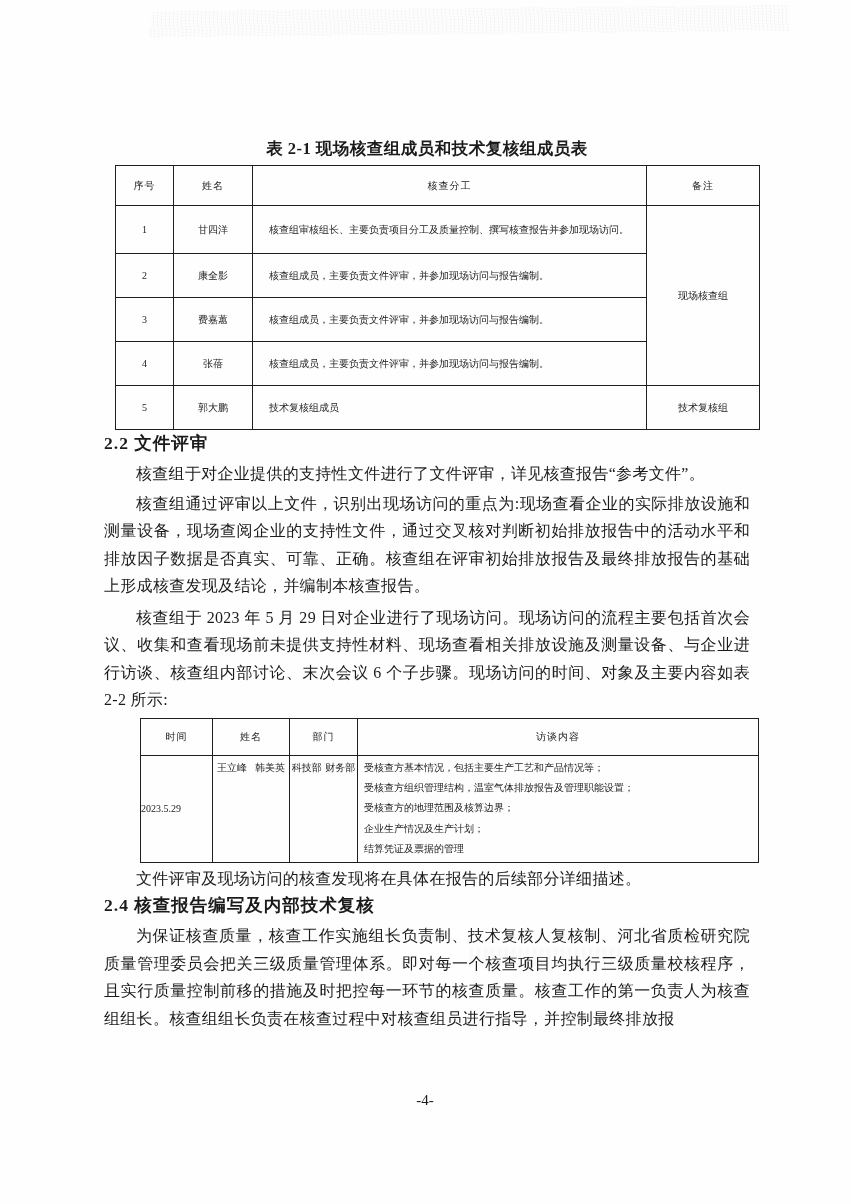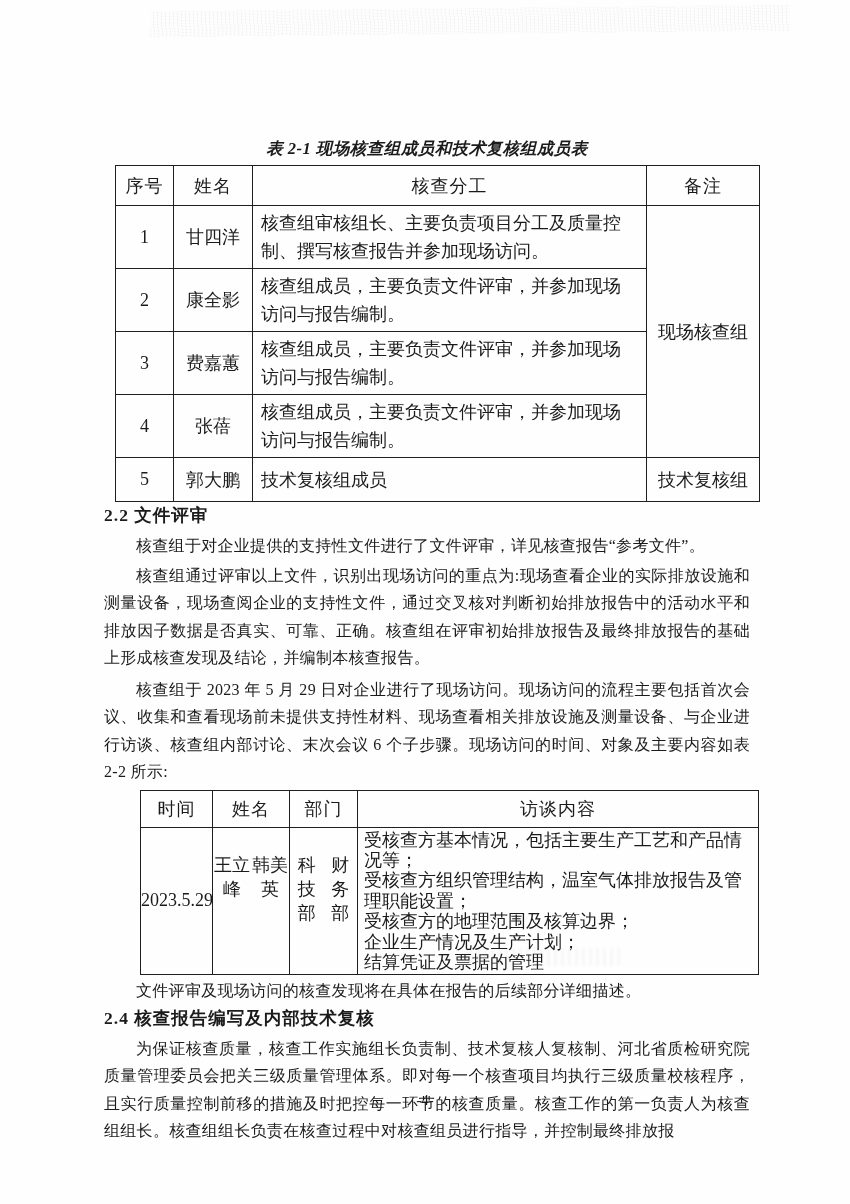--- a/index.html
+++ b/index.html
@@ -41,54 +41,53 @@
     padding-top: 138px;
     margin-left: 104px;
     width: 646px;
   }
   .tbl-title {
     font-size: 16.5px;
     font-weight: 700;
     line-height: 22px;
     text-align: center;
     letter-spacing: 0.5px;
-    font-style: italic;
   }
   table {
     border-collapse: collapse;
     table-layout: fixed;
   }
   td, th {
     border: 1.5px solid #1f1f1f;
-    font-size: 18px;
+    font-size: 10px;
     font-weight: 400;
     vertical-align: middle;
   }
   .t1 {
     margin-left: 11px;
     width: 644px;
     margin-top: 5px;
   }
   .t1 .hdr td { height: 40px; text-align: center; letter-spacing: 1px; }
   .t1 td.cc { text-align: center; }
   .t1 td.duty {
     text-align: left;
-    padding: 3px 8px;
+    padding: 3px 16px;
     line-height: 28px;
   }
   .t1 tr.r1 td { height: 48px; }
   .t1 tr.rx td { height: 44px; }
   .t1 td.remark { text-align: center; }
   .t2 {
     margin-left: 36px;
     width: 618px;
     margin-top: 4px;
   }
   .t2 .hdr td { height: 37px; text-align: center; letter-spacing: 1px; }
-  .t2 td.cc { text-align: right; }
+  .t2 td.cc { text-align: left; }
   .t2 td.body-cell { height: 104px; }
   .stack {
     display: flex;
     flex-direction: row;
     justify-content: space-around;
     height: 96px;
     text-align: center;
   }
   .t2 td.content-cell {
     text-align: left;

